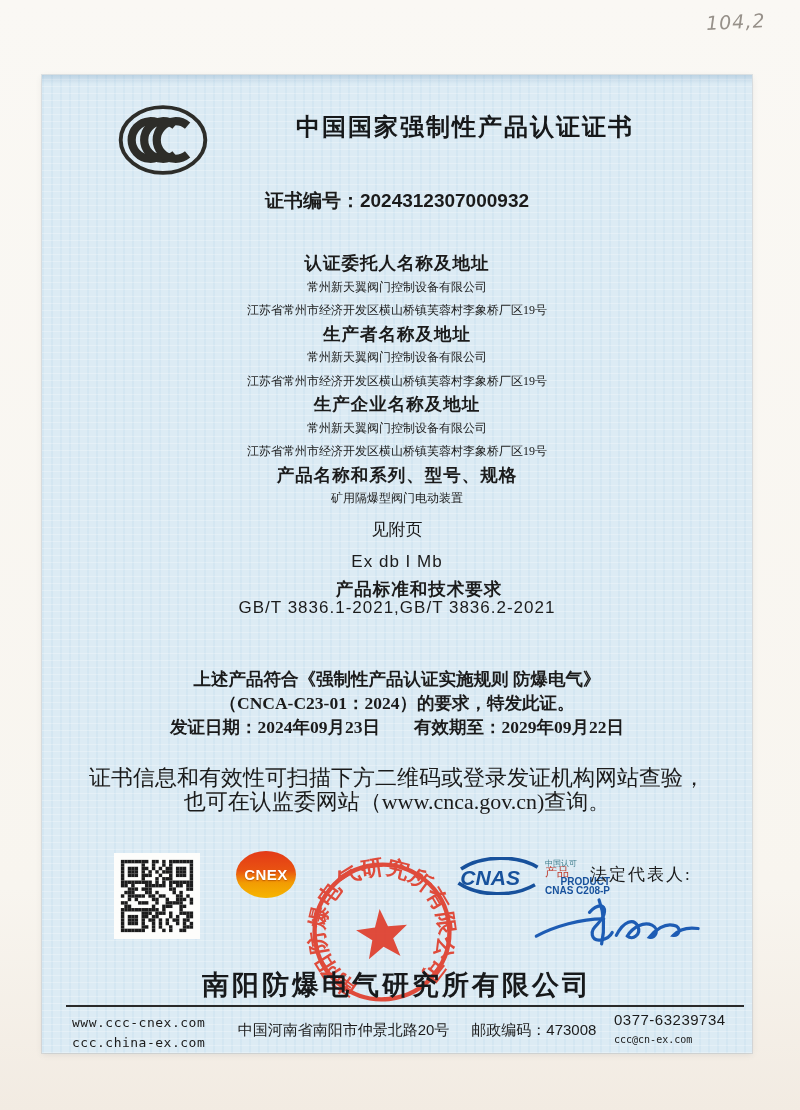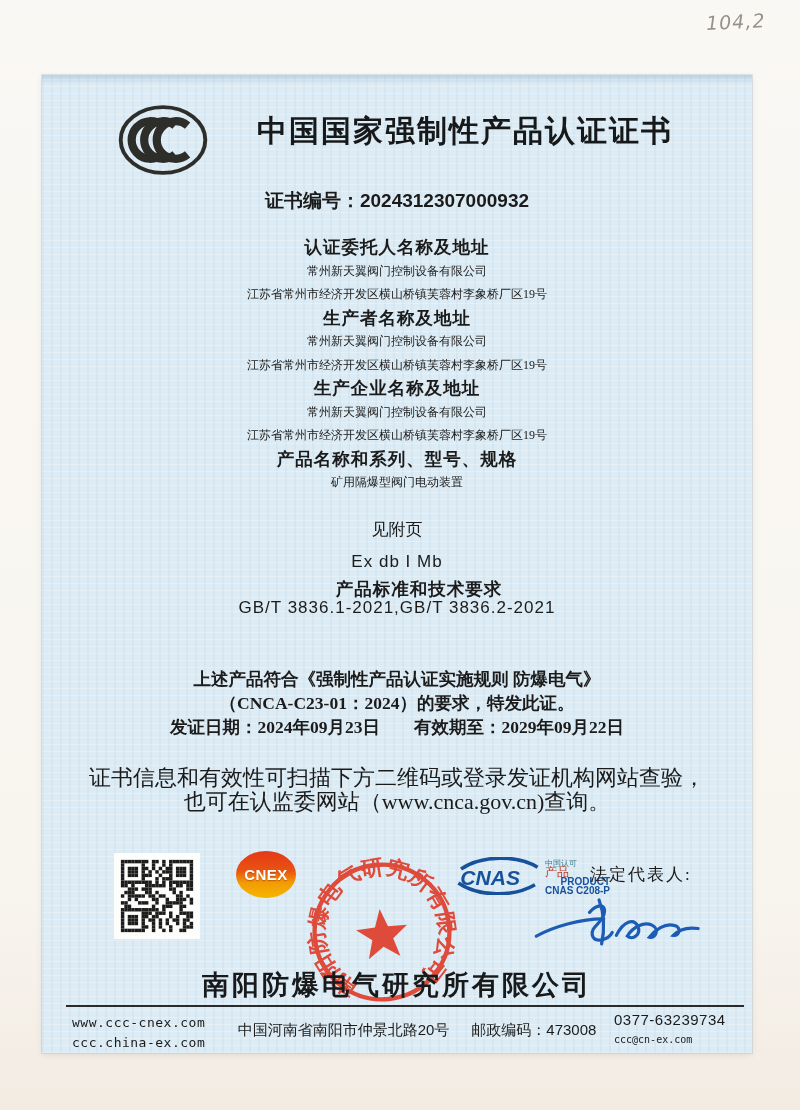--- a/index.html
+++ b/index.html
@@ -23,28 +23,28 @@
     box-shadow:0 0 0 1px rgba(140,165,185,.25), 0 2px 6px rgba(80,90,100,.12);
   }
   .cert::before{
     content:""; position:absolute; left:0; top:0; right:0; height:9px;
     background:linear-gradient(180deg, rgba(110,150,185,.28), rgba(110,150,185,0));
   }
   .ccc-logo{ position:absolute; left:74px; top:18px; width:94px; height:94px; }
   .title{
     position:absolute; left:140px; top:36px; width:566px; text-align:center;
     font-family:"Liberation Sans", sans-serif; font-weight:bold;
-    font-size:30px; letter-spacing:2px; color:#16181a; white-space:nowrap;
+    font-size:24px; letter-spacing:2px; color:#16181a; white-space:nowrap;
   }
   .cert-no{
     position:absolute; left:0; top:113px; width:100%; text-align:center;
     font-size:19px; font-weight:bold;
   }
   .cert-no .num{ font-family:"Liberation Sans", sans-serif; }
-  .blockA{ position:absolute; left:0; top:161px; width:100%; text-align:center; }
+  .blockA{ position:absolute; left:0; top:177px; width:100%; text-align:center; }
   .blockA div{ height:23.5px; line-height:23.5px; font-size:12px; white-space:nowrap; }
   .h{ font-weight:bold; font-size:17.5px !important; letter-spacing:1px; }
   .lineabs{
     position:absolute; left:0; width:100%; text-align:center;
     height:24px; line-height:24px; font-size:17px; white-space:nowrap;
   }
   .mono-ish{ font-family:"Liberation Sans", sans-serif; letter-spacing:1px; }
   .statement{ position:absolute; left:0; top:592px; width:100%; text-align:center; }
   .statement div{ height:24px; line-height:24px; font-size:17.5px; font-weight:bold; white-space:nowrap; }
   .dates .gap{ display:inline-block; width:34px; }

